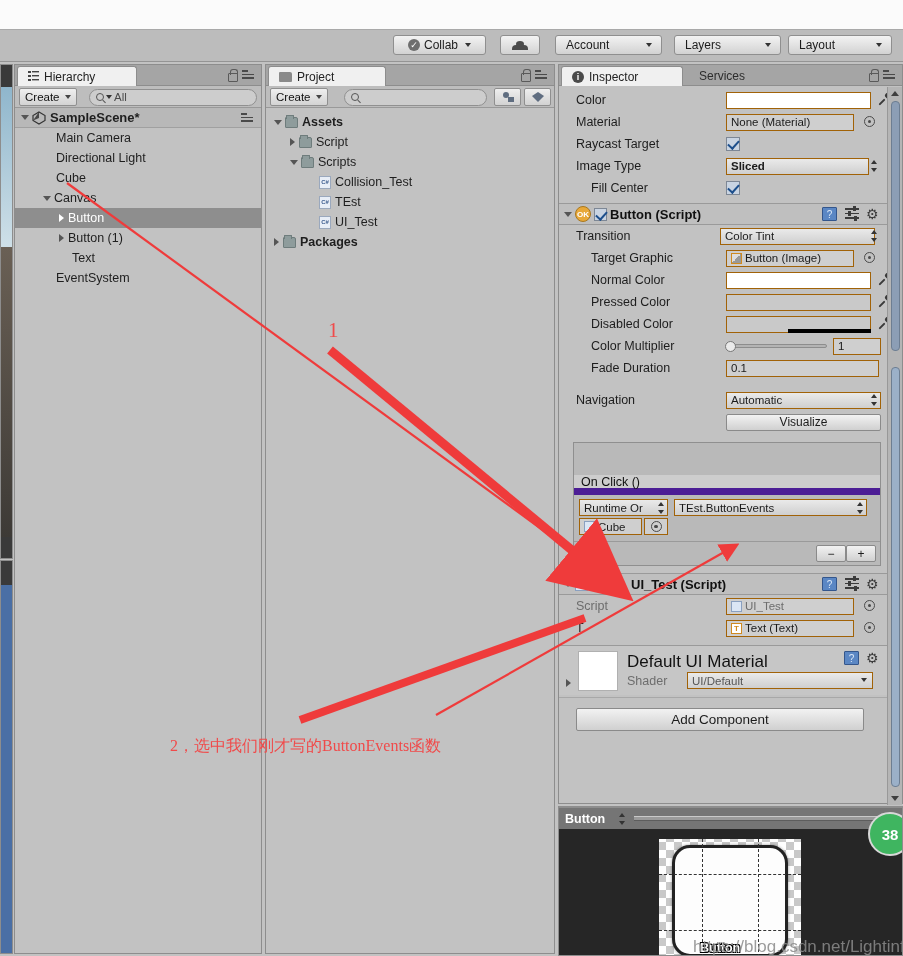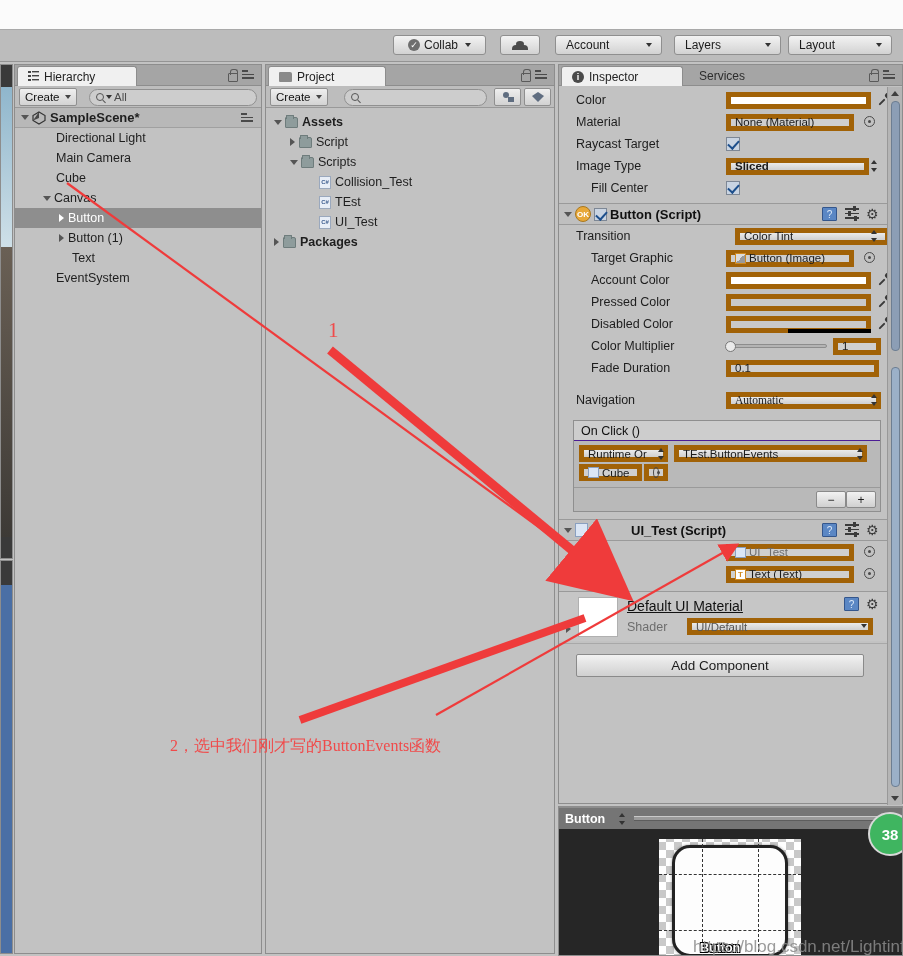--- a/index.html
+++ b/index.html
@@ -95,21 +95,21 @@
   .csicon { width:12px; height:13px; background:#e8eef7; border:1px solid #9aa8bd; margin-right:4px;
             flex:none; display:flex;align-items:center;justify-content:center;
             font-size:6px; color:#3a5a8c; font-weight:bold;}
   .unity-ic { width:14px;height:14px;margin-right:4px;flex:none; position:relative;}
   .bold { font-weight: bold; }
 
   
   .insp-row { height:22px; display:flex; align-items:center; position:relative; font-size:12.5px; }
   .insp-lbl { color:#1d1d1d; }
   .field {
-    position:absolute; height:17px; background:#cfcfcf; border:5px solid #a16207;
+    position:absolute; height:17px; background:#cfcfcf; border:1px solid #a16207;
     display:flex; align-items:center; padding:0 4px; font-size:11.5px; color:#1b1b1b;
   }
   .field.white { background:#fff; }
   .field.drop { background: linear-gradient(#eaeaea,#cfcfcf); }
   .updown { position:absolute; right:3px; top:2px; width:7px; height:12px;}
   .updown::before{content:"";position:absolute;top:0;left:0;border-left:3.5px solid transparent;
     border-right:3.5px solid transparent;border-bottom:4px solid #333;}
   .updown::after{content:"";position:absolute;bottom:0;left:0;border-left:3.5px solid transparent;
     border-right:3.5px solid transparent;border-top:4px solid #333;}
   .chk { width:14px;height:14px;background:#c9d4e2;border:1px solid #7d8795; position:absolute;}
@@ -262,25 +262,25 @@
       <span class="panel-menu" style="right:6px;top:5px;">
           <i></i>
           <i></i>
           <i></i>
         </span>
     </div>
 
     <div id="hier-list">
         <div class="treerow" style="padding-left: 28px;">
           <span class="tri blank"></span>
+          <span>Main Camera</span>
+        </div>
+        <div class="treerow" style="padding-left: 28px;">
+          <span class="tri blank"></span>
           <span>Directional Light</span>
-        </div>
-        <div class="treerow" style="padding-left: 28px;">
-          <span class="tri blank"></span>
-          <span>Main Camera</span>
         </div>
         <div class="treerow" style="padding-left: 28px;">
           <span class="tri blank"></span>
           <span>Cube</span>
         </div>
         <div class="treerow" style="padding-left: 28px;">
           <span class="tri open"></span>
           <span>Canvas</span>
         </div>
         <div class="treerow sel" style="padding-left: 44px;">
@@ -429,33 +429,33 @@
         <span class="preset-ic" style="right:30px;top:4px;">
             <i></i>
             <i></i>
             <i></i>
           </span>
         <span class="gear-ic" style="right:9px;top:3px;">⚙</span>
       </div>
 
       <div class="insp-row">
         <span class="insp-lbl" style="margin-left:17px;">Transition</span>
-        <span class="field drop" style="left:176px;width:155px;">Color Tint</span>
+        <span class="field drop" style="left:161px;width:155px;">Color Tint</span>
         <span class="updown" style="left:312px;top:5px;"></span>
       </div>
       <div class="insp-row">
         <span class="insp-lbl" style="margin-left:32px;">Target Graphic</span>
         <span class="field" style="left:167px;width:128px;">
           <span style="width:11px;height:11px;background:linear-gradient(135deg,#ddd 50%,#999 50%);border:1px solid #d08a20;margin-right:3px;flex:none;"></span>
           <span>Button (Image)</span>
         </span>
         <span class="radio-o" style="left:305px;top:5px;"></span>
       </div>
       <div class="insp-row">
-        <span class="insp-lbl" style="margin-left:32px;">Account Color</span>
+        <span class="insp-lbl" style="margin-left:32px;">Normal Color</span>
         <span class="field white" style="left:167px;width:145px;"></span>
         <span class="eyedrop" style="left:318px;top:3px;"></span>
       </div>
       <div class="insp-row">
         <span class="insp-lbl" style="margin-left:32px;">Pressed Color</span>
         <span class="field" style="left:167px;width:145px;background:#c9c9c9;"></span>
         <span class="eyedrop" style="left:318px;top:3px;"></span>
       </div>
       <div class="insp-row">
         <span class="insp-lbl" style="margin-left:32px;">Disabled Color</span>
@@ -468,26 +468,29 @@
         <span class="slider-track" style="left:170px;top:9px;width:98px;"></span>
         <span class="slider-knob" style="left:166px;top:5.5px;"></span>
         <span class="field" style="left:274px;width:48px;">1</span>
       </div>
       <div class="insp-row">
         <span class="insp-lbl" style="margin-left:32px;">Fade Duration</span>
         <span class="field" style="left:167px;width:153px;">0.1</span>
       </div>
       <div class="insp-row" style="margin-top:10px;">
         <span class="insp-lbl" style="margin-left:17px;">Navigation</span>
-        <span class="field drop" style="left:167px;width:155px;font-family:Liberation Serif, serif;">Automatic</span>
+        <span class="field drop" style="left:167px;width:155px;">Automatic</span>
         <span class="updown" style="left:312px;top:5px;"></span>
       </div>
+      <div class="insp-row">
+        <span class="btn3d" style="position:absolute;left:167px;width:155px;height:17px;">Visualize</span>
+      </div>
 
       <div style="position:relative;margin:9px 8px 0 14px;border:1px solid #8f8f8f;background:#b9b9b9;">
-        <div style="height:20px;background:#cdcdcd;border-bottom:1px solid #4c1d95;display:flex;align-items:center;padding-left:7px;font-size:12.5px;">On Click ()</div>
+        <div style="height:20px;background:#cdcdcd;border-bottom:7px solid #4c1d95;display:flex;align-items:center;padding-left:7px;font-size:12.5px;margin-top:32px;">On Click ()</div>
         <div style="position:relative;height:46px;padding:4px 5px;">
           <span class="field drop" style="position:absolute;left:5px;top:4px;width:89px;">Runtime Or</span>
           <span class="updown" style="position:absolute;left:84px;top:7px;"></span>
           <span class="field drop" style="position:absolute;left:100px;top:4px;width:193px;">TEst.ButtonEvents</span>
           <span class="updown" style="position:absolute;left:283px;top:7px;"></span>
           <span class="field" style="position:absolute;left:5px;top:23px;width:63px;">
             <span style="width:11px;height:11px;background:#dbe6f5;border:1px solid #8aa0c0;margin-right:3px;flex:none;"></span>
             <span>Cube</span>
           </span>
           <span class="field" style="position:absolute;left:70px;top:23px;width:24px;justify-content:center;">
@@ -525,21 +528,21 @@
         <span class="field" style="left:167px;width:128px;">
           <span style="width:11px;height:11px;background:#fff;border:1px solid #d08a20;color:#d08a20;font-size:8px;font-weight:bold;display:flex;align-items:center;justify-content:center;margin-right:3px;flex:none;">T</span>
           <span>Text (Text)</span>
         </span>
         <span class="radio-o" style="left:305px;top:5px;"></span>
       </div>
 
       <div style="position:relative;margin-top:6px;height:50px;background:#c6c6c6;border-top:1px solid #9a9a9a;">
         <span class="tri" style="position:absolute;left:7px;top:33px;"></span>
         <span style="position:absolute;left:19px;top:5px;width:40px;height:40px;background:#fff;border:1px solid #b0b0b0;"></span>
-        <span style="position:absolute;left:68px;top:6px;font-size:14px;text-decoration:underline;">Default UI Material</span>
+        <span style="position:absolute;left:68px;top:6px;font-size:17px;">Default UI Material</span>
         <span style="position:absolute;left:68px;top:28px;font-size:12.5px;color:#6d6d6d;">Shader</span>
         <span class="field drop" style="left:128px;top:26px;width:186px;color:#555;">UI/Default</span>
         <span class="caret" style="position:absolute;left:302px;top:32px;margin-left:0;"></span>
         <span class="help-ic" style="position:absolute;right:30px;top:5px;">?</span>
         <span class="gear-ic" style="position:absolute;right:9px;top:5px;">⚙</span>
       </div>
 
       <div style="position:relative;height:40px;border-top:1px solid #a8a8a8;margin-top:2px;">
         <span class="btn3d" style="position:absolute;left:17px;top:10px;width:288px;height:23px;font-size:13.5px;">Add Component</span>
       </div>

